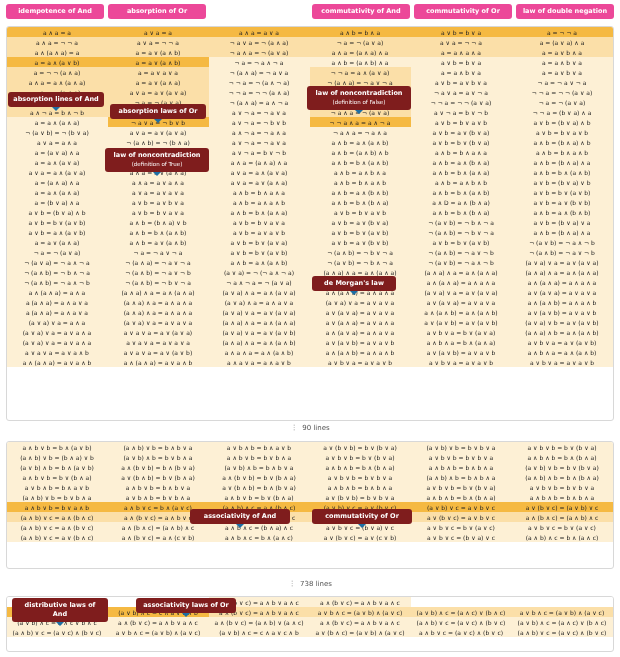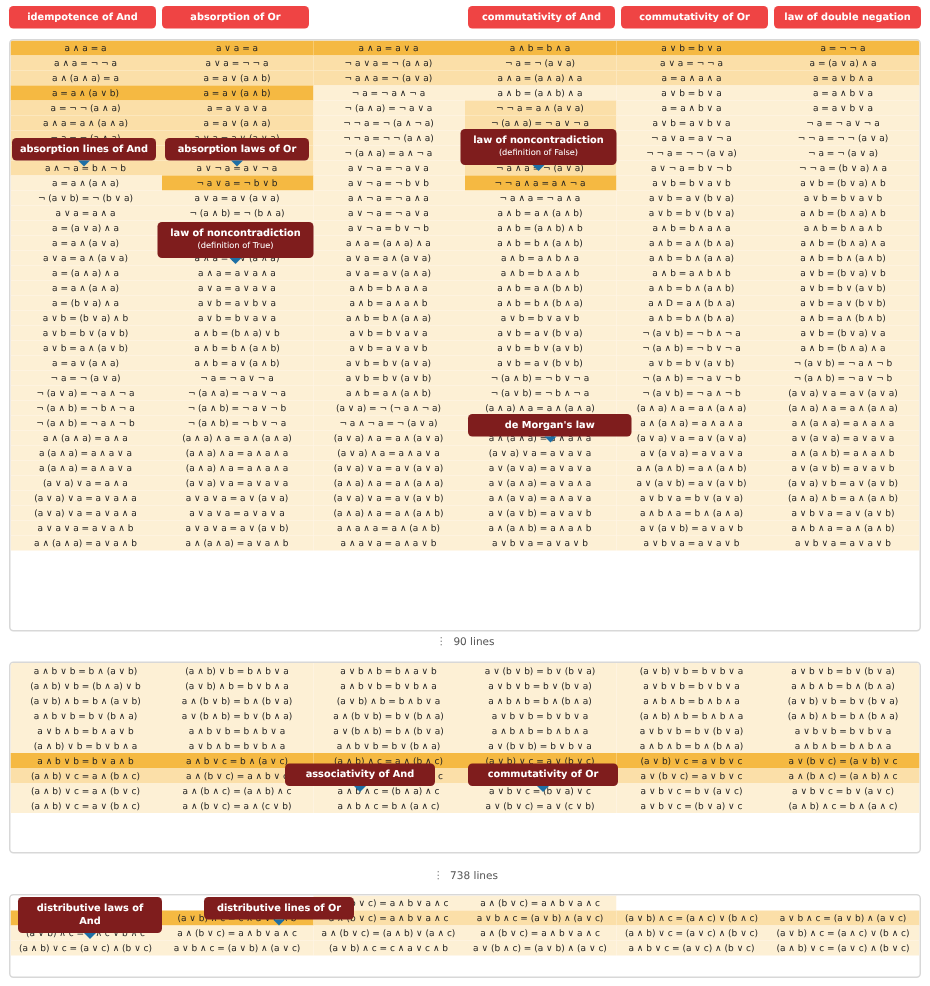--- a/index.html
+++ b/index.html
@@ -35,21 +35,21 @@
     height:10px;
     white-space:nowrap;
     overflow:hidden;
     border-right:1px solid rgba(255,255,255,0.0);
   }
   .c-pale{background:#fdf0d5;}
   .c-mid{background:#fbdfa8;}
   .c-hi{background:#f5b942;}
   .c-white{background:#ffffff;}
   .hdr{
-    background:#ef4444;
+    background:#ec4899;
     color:#fff;
     font-weight:bold;
     font-size:6.5px;
     border-radius:3px;
     padding:3px 4px;
     text-align:center;
     line-height:9px;
     box-sizing:border-box;
   }
   .callout{
@@ -322,32 +322,32 @@
       <div class="cell c-pale">a ∧ a ∨ a = a ∧ a ∨ b</div>
       <div class="cell c-pale">a ∨ b ∨ a = a ∨ a ∨ b</div>
       <div class="cell c-pale">a ∨ b ∨ a = a ∨ a ∨ b</div>
       <div class="cell c-pale">a ∨ b ∨ a = a ∨ a ∨ b</div>
     </div>
 </div>
 
 <div class="callout down" style="top:92px;left:8px;width:96px;">
   <span>absorption lines of And</span>
 </div>
-<div class="callout down" style="top:92px;left:110px;width:96px;">
+<div class="callout down" style="top:104px;left:110px;width:96px;">
   <span>absorption laws of Or</span>
 </div>
 <div class="callout down" style="top:86px;left:307px;width:104px;">
   <span>law of noncontradiction</span>
   <span class="sub">(definition of False)</span>
 </div>
 <div class="callout down" style="top:148px;left:105px;width:104px;">
   <span>law of noncontradiction</span>
   <span class="sub">(definition of True)</span>
 </div>
-<div class="callout down" style="top:276px;left:312px;width:109px;">
+<div class="callout down" style="top:276px;left:312px;width:84px;">
   <span>de Morgan's law</span>
 </div>
 
 <div class="ellipsis" style="top:424px;left:0;">
   <span class="dots">⋯</span><span>90 lines</span>
 </div>
 
 <div class="panel" id="panel2" style="top:441px;left:6px;width:608px;height:128px;">
   <div class="grid" id="grid2">
       <div class="cell c-pale">a ∧ b ∨ b = b ∧ (a ∨ b)</div>
@@ -450,14 +450,14 @@
       <div class="cell c-pale">a ∨ (b ∧ c) = (a ∨ b) ∧ (a ∨ c)</div>
       <div class="cell c-pale">a ∧ b ∨ c = (a ∨ c) ∧ (b ∨ c)</div>
       <div class="cell c-pale">(a ∧ b) ∨ c = (a ∨ c) ∧ (b ∨ c)</div>
     </div>
 </div>
 
 <div class="callout down" style="top:598px;left:12px;width:96px;">
   <span>distributive laws of And</span>
 </div>
 <div class="callout down" style="top:598px;left:136px;width:100px;">
-  <span>distributive lines of Or</span>
+  <span>associativity laws of Or</span>
 </div>
 
 </body></html>

